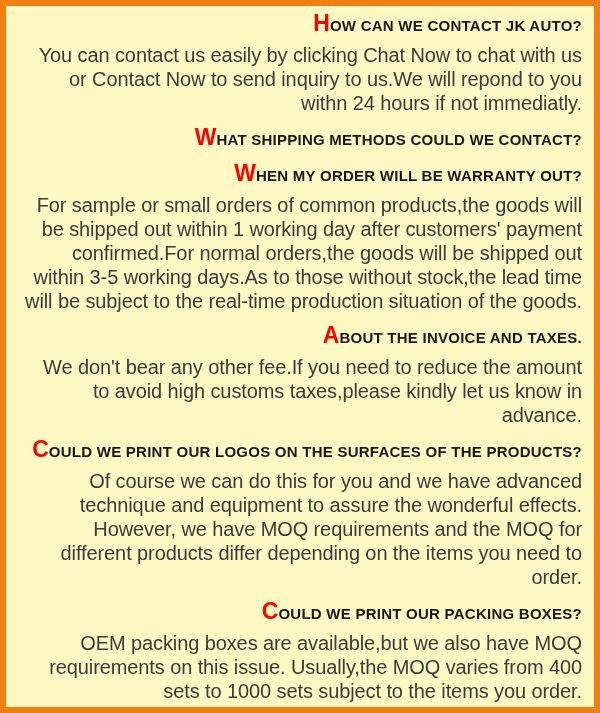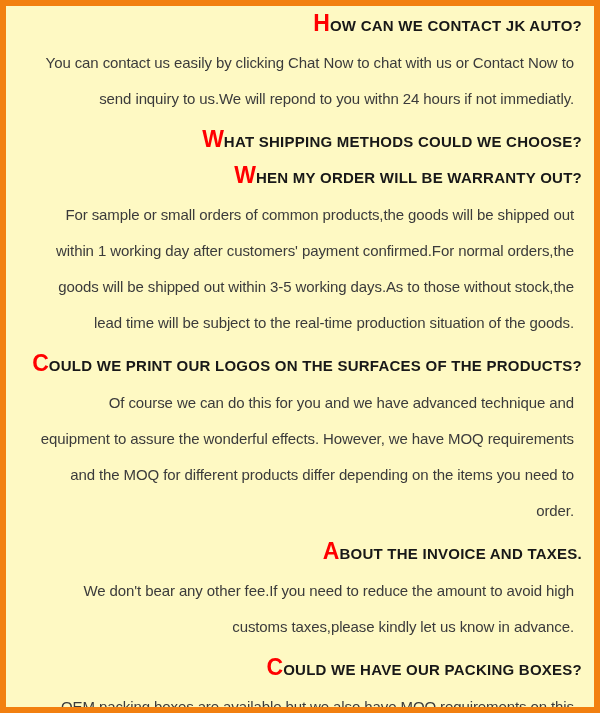--- a/index.html
+++ b/index.html
@@ -25,59 +25,59 @@
     white-space: nowrap;
   }
   .faq-item:first-child .question { margin-top: 2px; }
   .q-initial {
     color: #FF0000;
     font-size: 23px;
     font-weight: bold;
     letter-spacing: 0;
   }
   .answer {
-    margin: 8px;
-    font-size: 15px;
-    line-height: 36px;
+    margin: 0;
+    font-size: 20px;
+    line-height: 24px;
     color: #3b3b3b;
     letter-spacing: -0.1px;
     text-indent: 14px;
   }
 </style>
 </head>
 <body>
 
 <div class="page">
 
   <section class="faq-item">
     <h2 class="question"><span class="q-initial">H</span><span>OW CAN WE CONTACT JK AUTO?</span></h2>
     <p class="answer">You can contact us easily by clicking Chat Now to chat with us or Contact Now to send inquiry to us.We will repond to you withn 24 hours if not immediatly.</p>
   </section>
 
   <section class="faq-item">
-    <h2 class="question"><span class="q-initial">W</span><span>HAT SHIPPING METHODS COULD WE CHOOSE?</span></h2>
+    <h2 class="question"><span class="q-initial">W</span><span>HAT SHIPPING METHODS COULD WE CONTACT?</span></h2>
   </section>
 
   <section class="faq-item">
     <h2 class="question"><span class="q-initial">W</span><span>HEN MY ORDER WILL BE WARRANTY OUT?</span></h2>
     <p class="answer">For sample or small orders of common products,the goods will be shipped out within 1 working day after customers' payment confirmed.For normal orders,the goods will be shipped out within 3-5 working days.As to those without stock,the lead time will be subject to the real-time production situation of the goods.</p>
   </section>
 
   <section class="faq-item">
+    <h2 class="question"><span class="q-initial">A</span><span>BOUT THE INVOICE AND TAXES.</span></h2>
+    <p class="answer">We don't bear any other fee.If you need to reduce the amount to avoid high customs taxes,please kindly let us know in advance.</p>
+  </section>
+
+  <section class="faq-item">
     <h2 class="question"><span class="q-initial">C</span><span>OULD WE PRINT OUR LOGOS ON THE SURFACES OF THE PRODUCTS?</span></h2>
     <p class="answer">Of course we can do this for you and we have advanced technique and equipment to assure the wonderful effects. However, we have MOQ requirements and the MOQ for different products differ depending on the items you need to order.</p>
   </section>
 
   <section class="faq-item">
-    <h2 class="question"><span class="q-initial">A</span><span>BOUT THE INVOICE AND TAXES.</span></h2>
-    <p class="answer">We don't bear any other fee.If you need to reduce the amount to avoid high customs taxes,please kindly let us know in advance.</p>
-  </section>
-
-  <section class="faq-item">
-    <h2 class="question"><span class="q-initial">C</span><span>OULD WE HAVE OUR PACKING BOXES?</span></h2>
+    <h2 class="question"><span class="q-initial">C</span><span>OULD WE PRINT OUR PACKING BOXES?</span></h2>
     <p class="answer">OEM packing boxes are available,but we also have MOQ requirements on this issue. Usually,the MOQ varies from 400 sets to 1000 sets subject to the items you order.</p>
   </section>
 
   <section class="faq-item">
     <h2 class="question"><span class="q-initial">W</span><span>HAT IS THE WARRANTY OF THE METHODS?HOW TO CARRY OUT?</span></h2>
     <p class="answer">For most products, the warranty is 12 months.As to how to carry out warranty,we have different ways for different products and we can discuss in details when you order.Thanks.</p>
   </section>
 
 </div>
 

